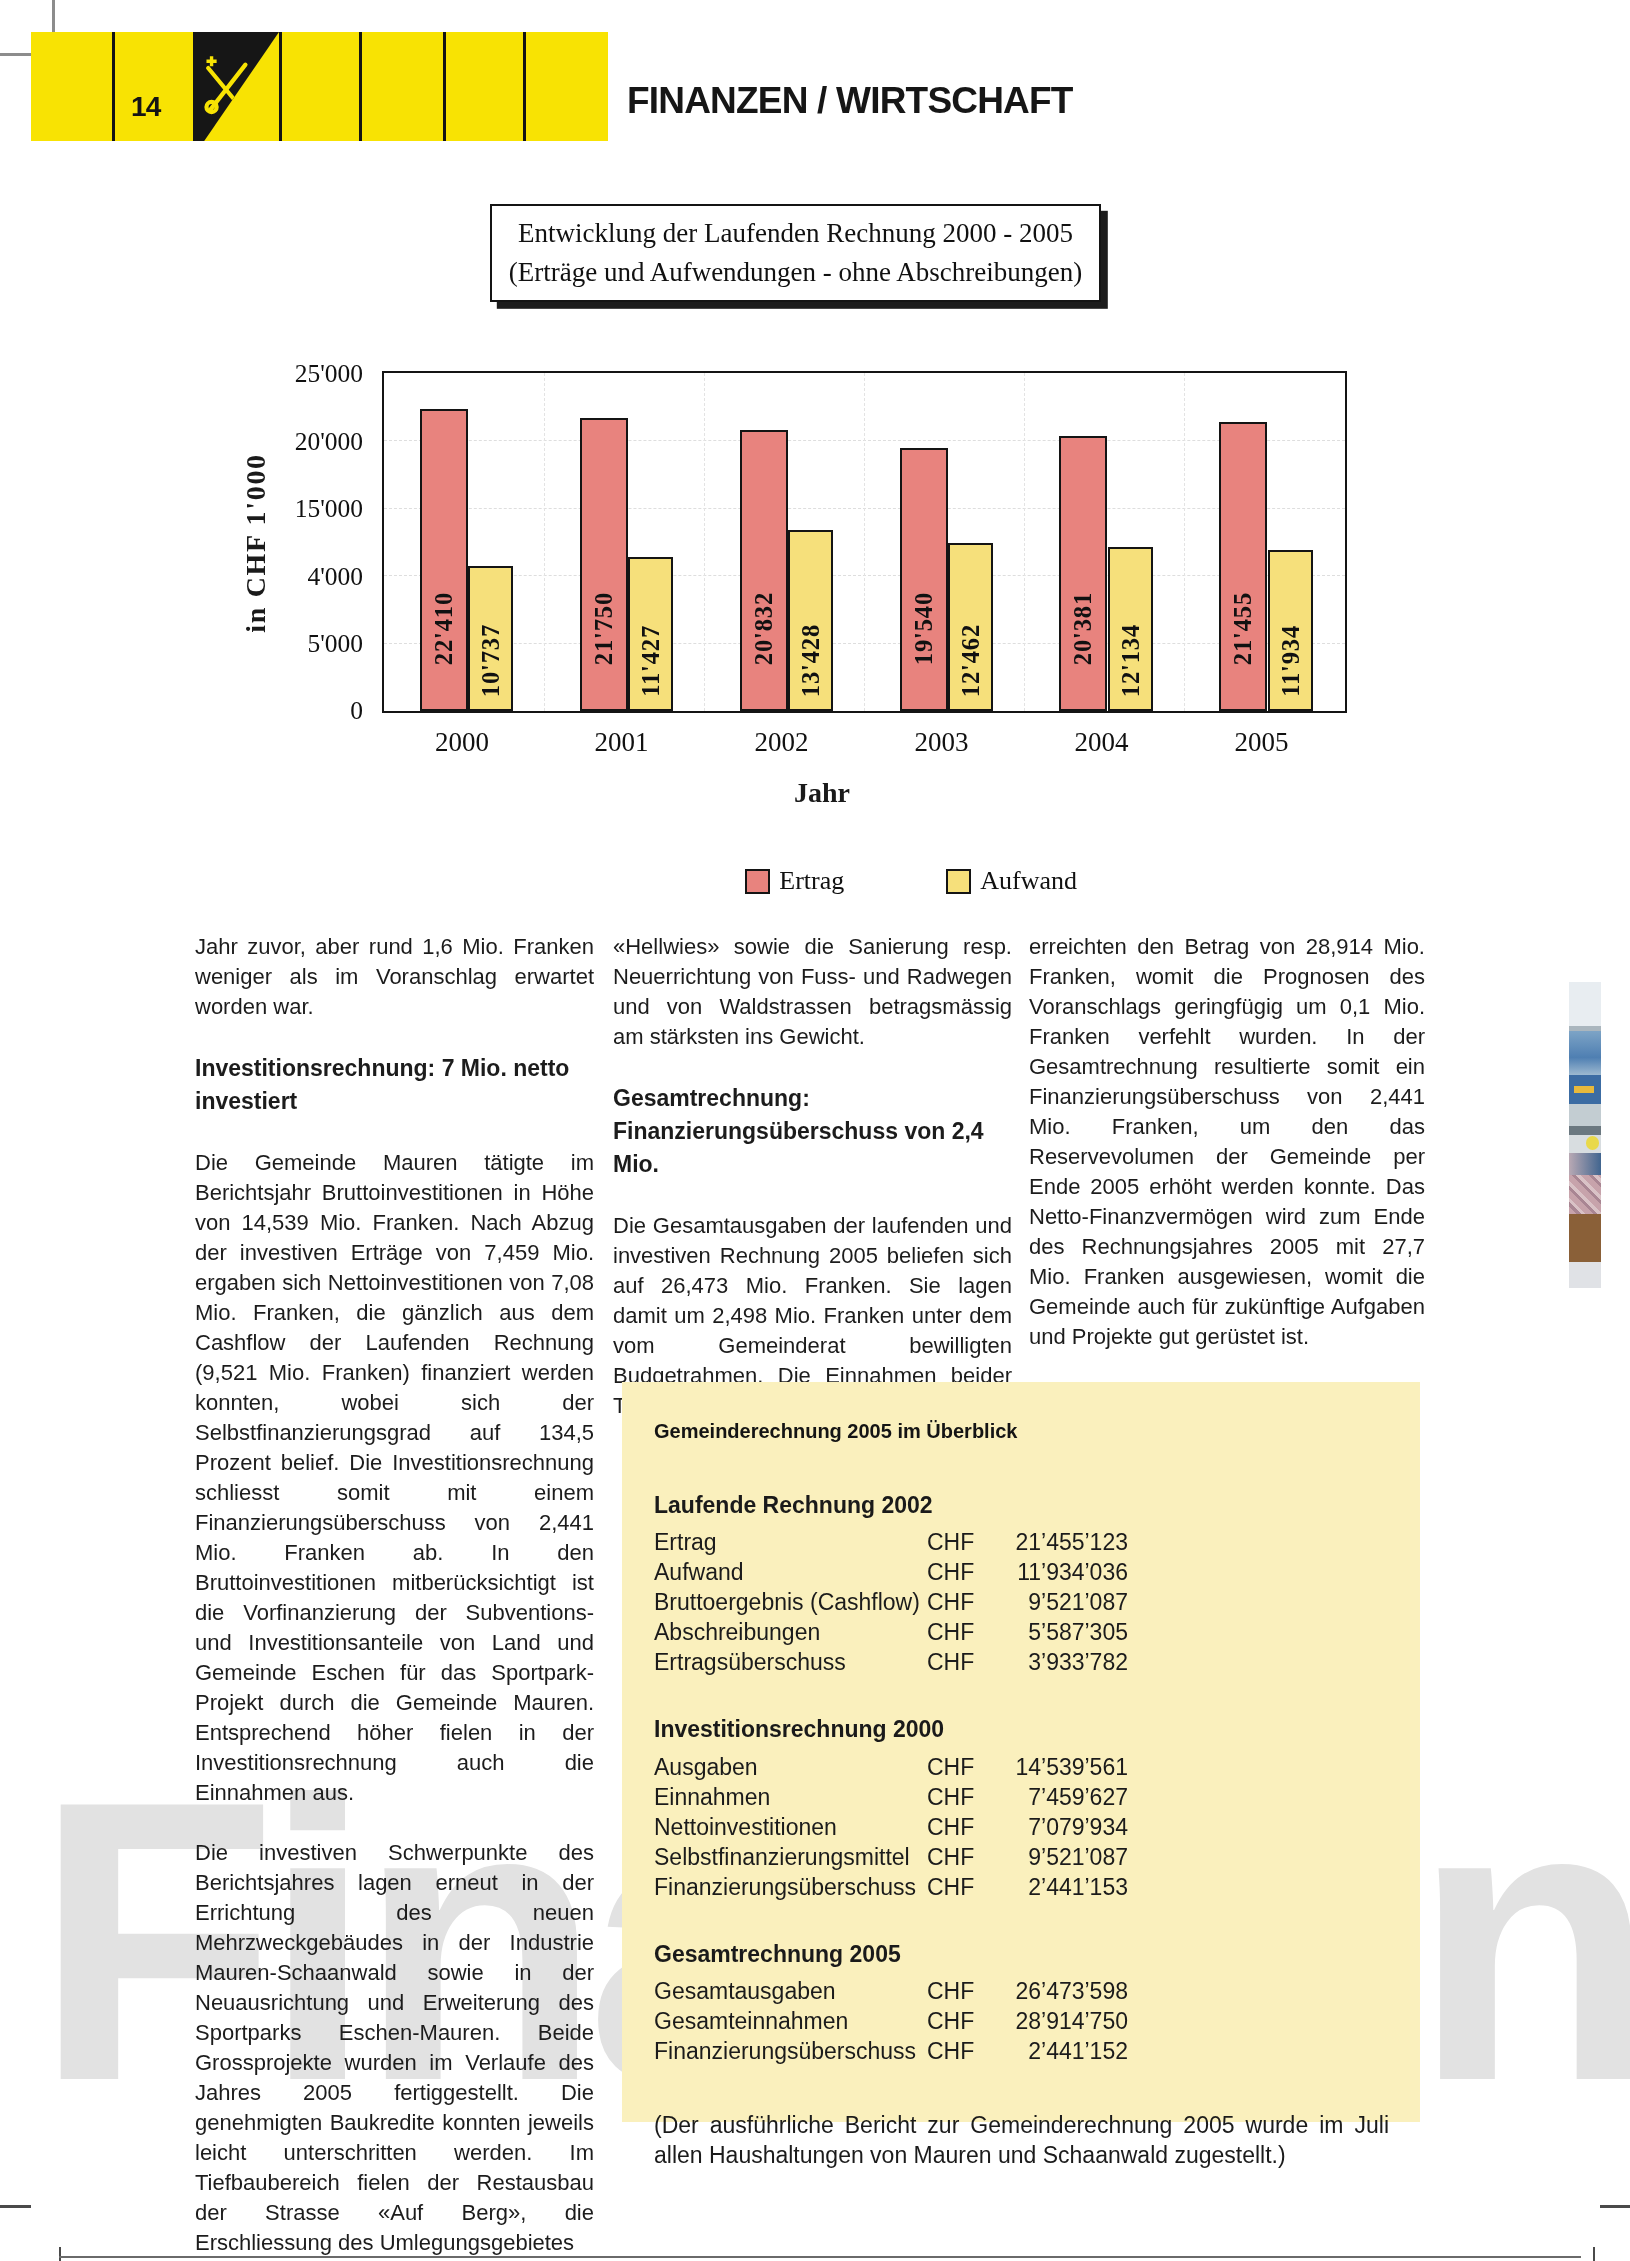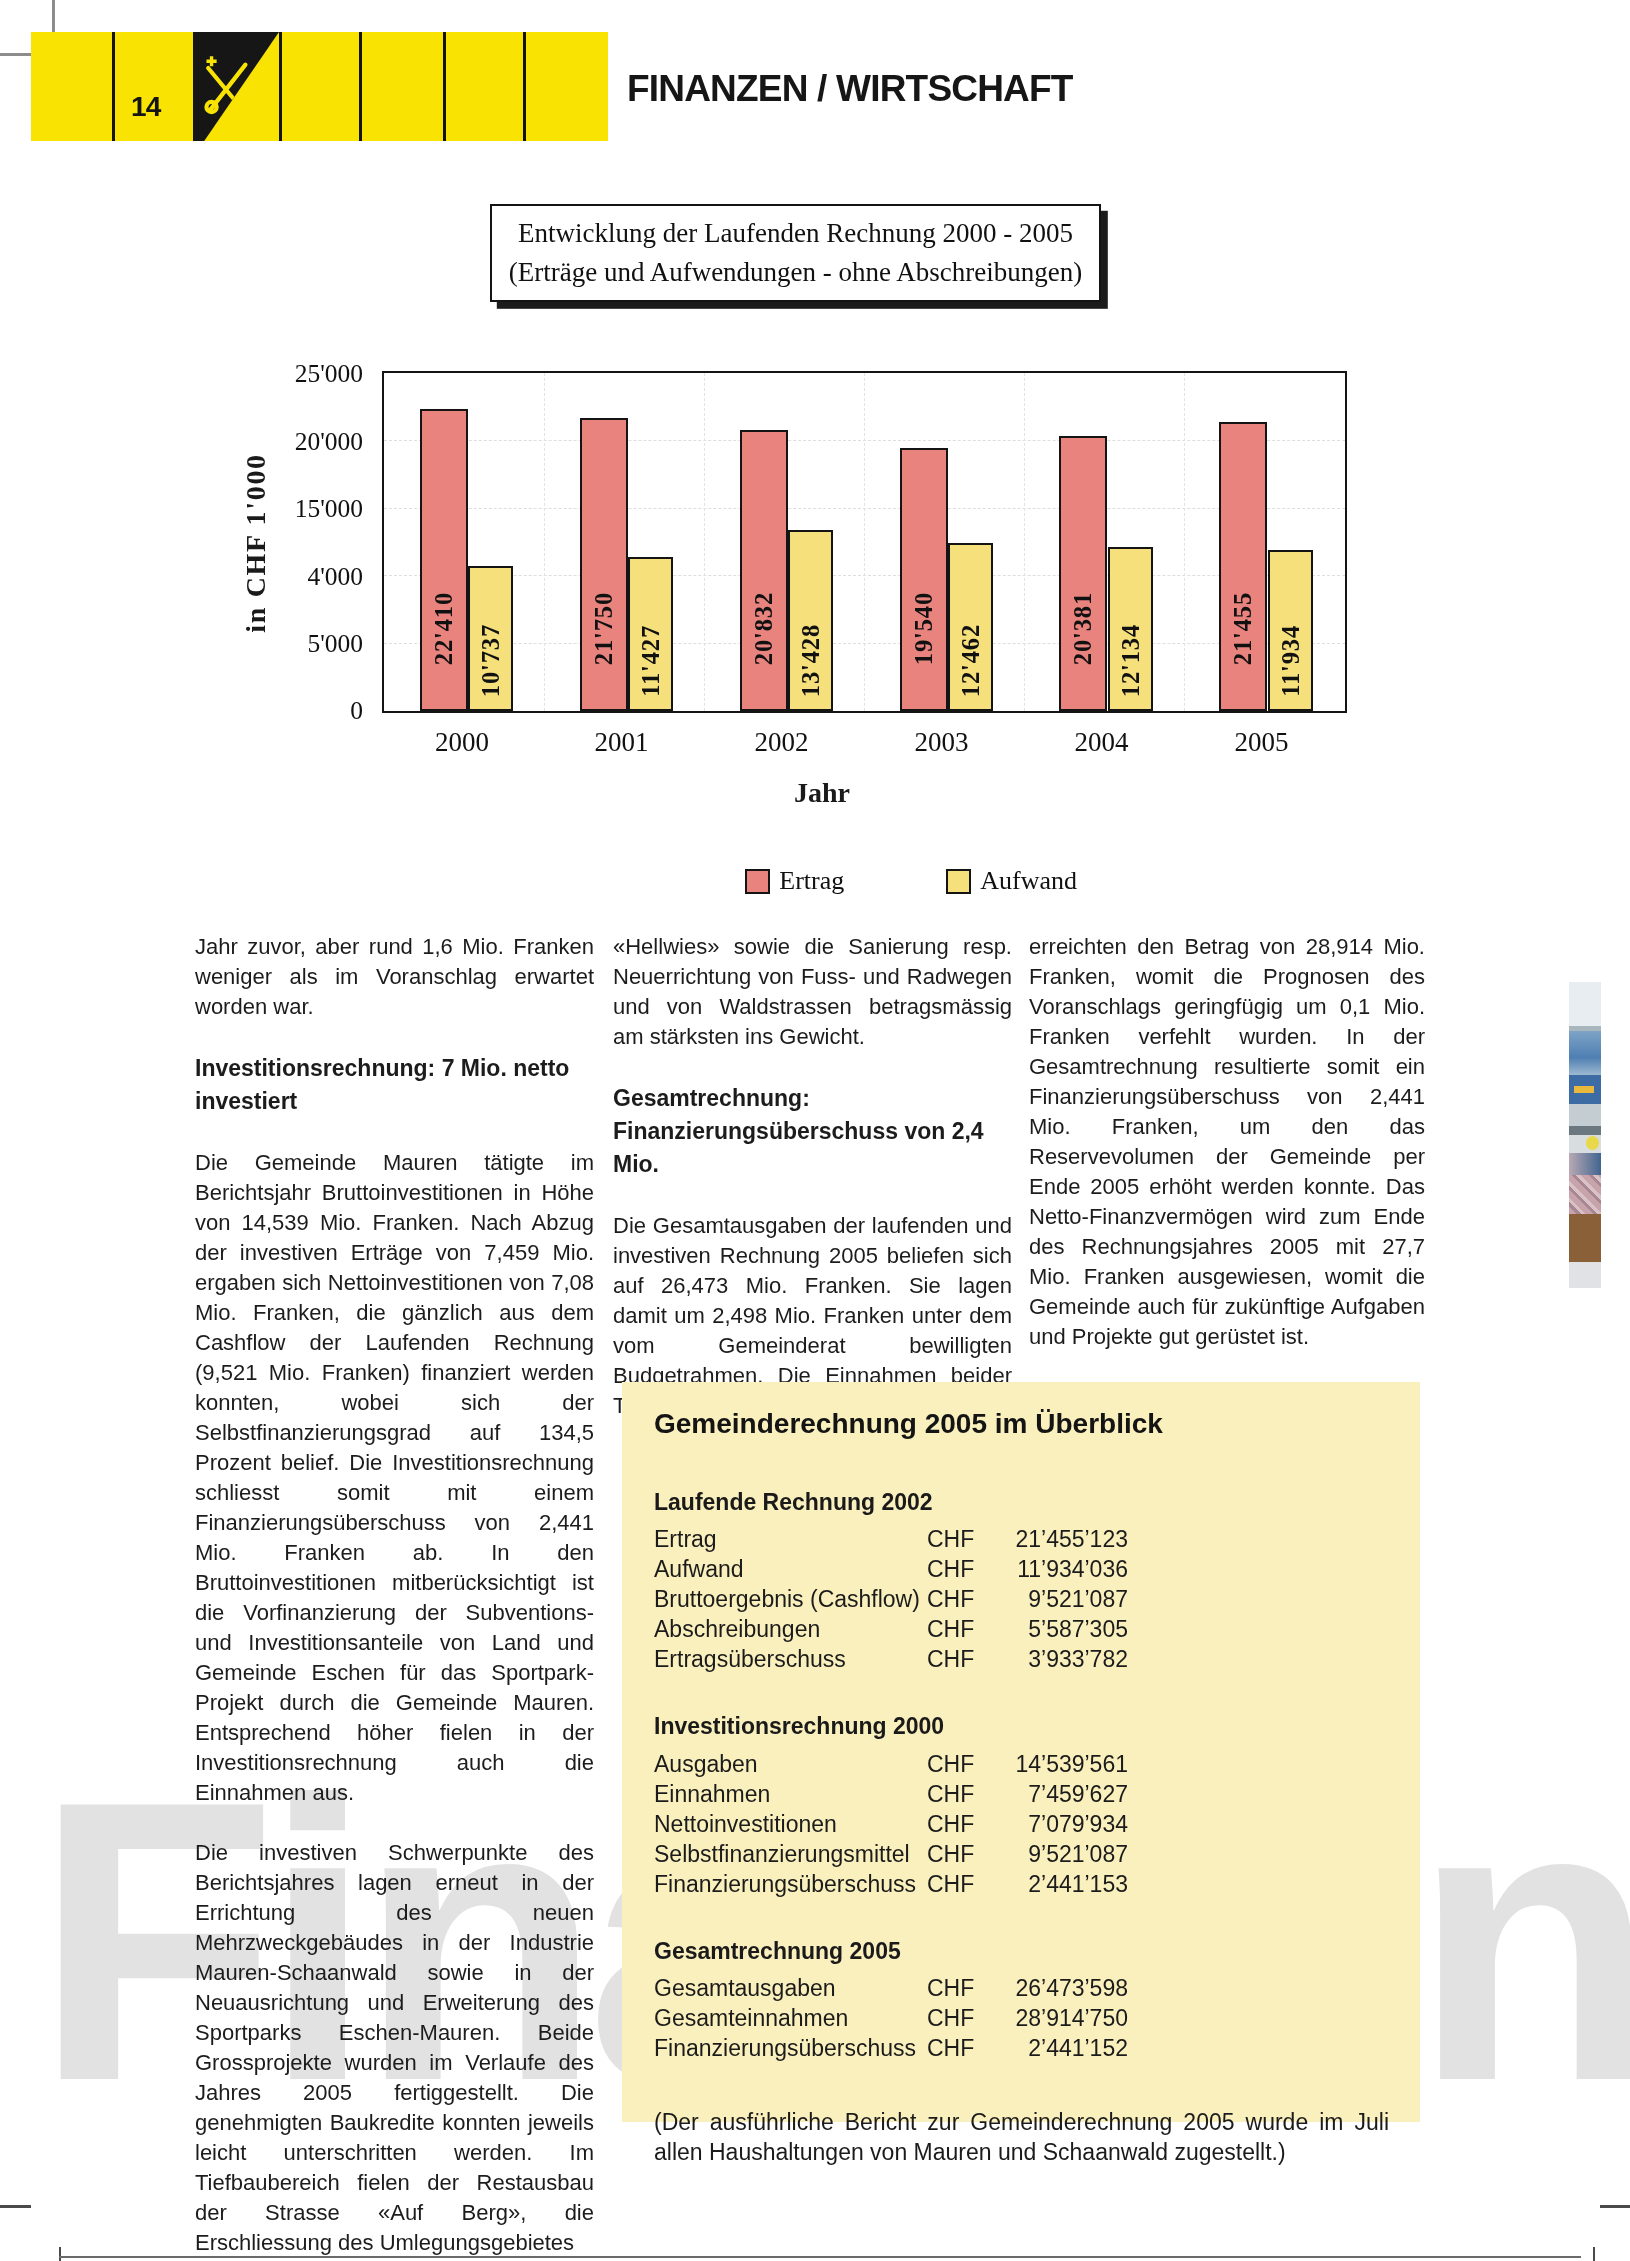--- a/index.html
+++ b/index.html
@@ -8,21 +8,21 @@
   
   .cm{position:absolute;background:#8c8c8c;}
   .cm-dark{background:#4a4a4a;}
   
   .banner{position:absolute;left:31px;top:32px;width:577px;height:109px;background:#f8e303;}
   .banner .div{position:absolute;top:0;width:2.5px;height:100%;background:#141414;}
   .crest-tri{position:absolute;left:162px;top:0;width:86px;height:100%;background:#161616;
              clip-path:polygon(0 0,100% 0,13% 100%,0 100%);}
   .crest-tri svg{position:absolute;left:5.1px;top:18.7px;}
   .pageno{position:absolute;left:100px;bottom:18px;font-size:28px;font-weight:bold;color:#141414;letter-spacing:-0.8px;}
-  .section-title{position:absolute;left:627px;top:68px;font-size:37px;font-weight:800;
+  .section-title{position:absolute;left:627px;top:80px;font-size:37px;font-weight:800;
                  letter-spacing:-0.8px;color:#161616;white-space:nowrap;}
   
   .serif{font-family:"Liberation Serif",serif;}
   .chart-titlebox{position:absolute;left:490px;top:204px;width:611px;height:98px;background:#fff;
                   border:2.5px solid #141414;box-shadow:6.8px 6.8px 0 #1c1c1c;box-sizing:border-box;
                   display:flex;flex-direction:column;justify-content:center;align-items:center;}
   .chart-titlebox div{font-family:Liberation Serif, serif;font-size:27px;line-height:39px;color:#111;white-space:nowrap;}
   .ylab{position:absolute;left:256px;top:543px;transform:translate(-50%,-50%) rotate(-90deg);
         font-family:"Liberation Serif",serif;font-weight:bold;font-size:28px;letter-spacing:1.7px;white-space:nowrap;}
   #yticks{position:absolute;left:251px;top:371px;width:112px;height:342px;}
@@ -51,21 +51,21 @@
   .col{position:absolute;top:932px;width:399px;text-align:justify;font-size:22px;line-height:30px;
        color:#1c1c1c;z-index:1;}
   .col p{margin:0 0 30px 0;}
   .col h3{margin:0 0 30px 0;font-size:23px;line-height:33px;font-weight:bold;text-align:left;white-space:pre-line;}
   .col1{left:195px;}
   .col2{left:613px;}
   .col3{left:1029px;width:396px;}
   
   .obox{position:absolute;left:622px;top:1382px;width:798px;height:740px;background:#faf0bd;
         box-sizing:border-box;padding:25.5px 31px 0 32px;z-index:2;}
-  .obox-title{font-size:28px;font-weight:bold;color:#141414;margin-bottom:49px;}
+  .obox-title{font-size:20px;font-weight:bold;color:#141414;margin-bottom:49px;margin-top:12px;}
   .sect-h{font-size:23px;font-weight:bold;margin:39px 0 8.5px 0;}
   .sect-h:first-child{margin-top:0;}
   .row{display:flex;font-size:23px;line-height:30px;color:#1b1b1b;}
   .row .rl{width:273px;}
   .row .rc{width:75px;}
   .row .ra{width:126px;text-align:right;}
   .obox-note{margin:44px 0 0 0;font-size:23px;line-height:30px;text-align:justify;color:#1b1b1b;}
   
   .photo{position:absolute;left:1569px;top:982px;width:32px;height:306px;overflow:hidden;z-index:1;}
   .photo div{width:100%;}

